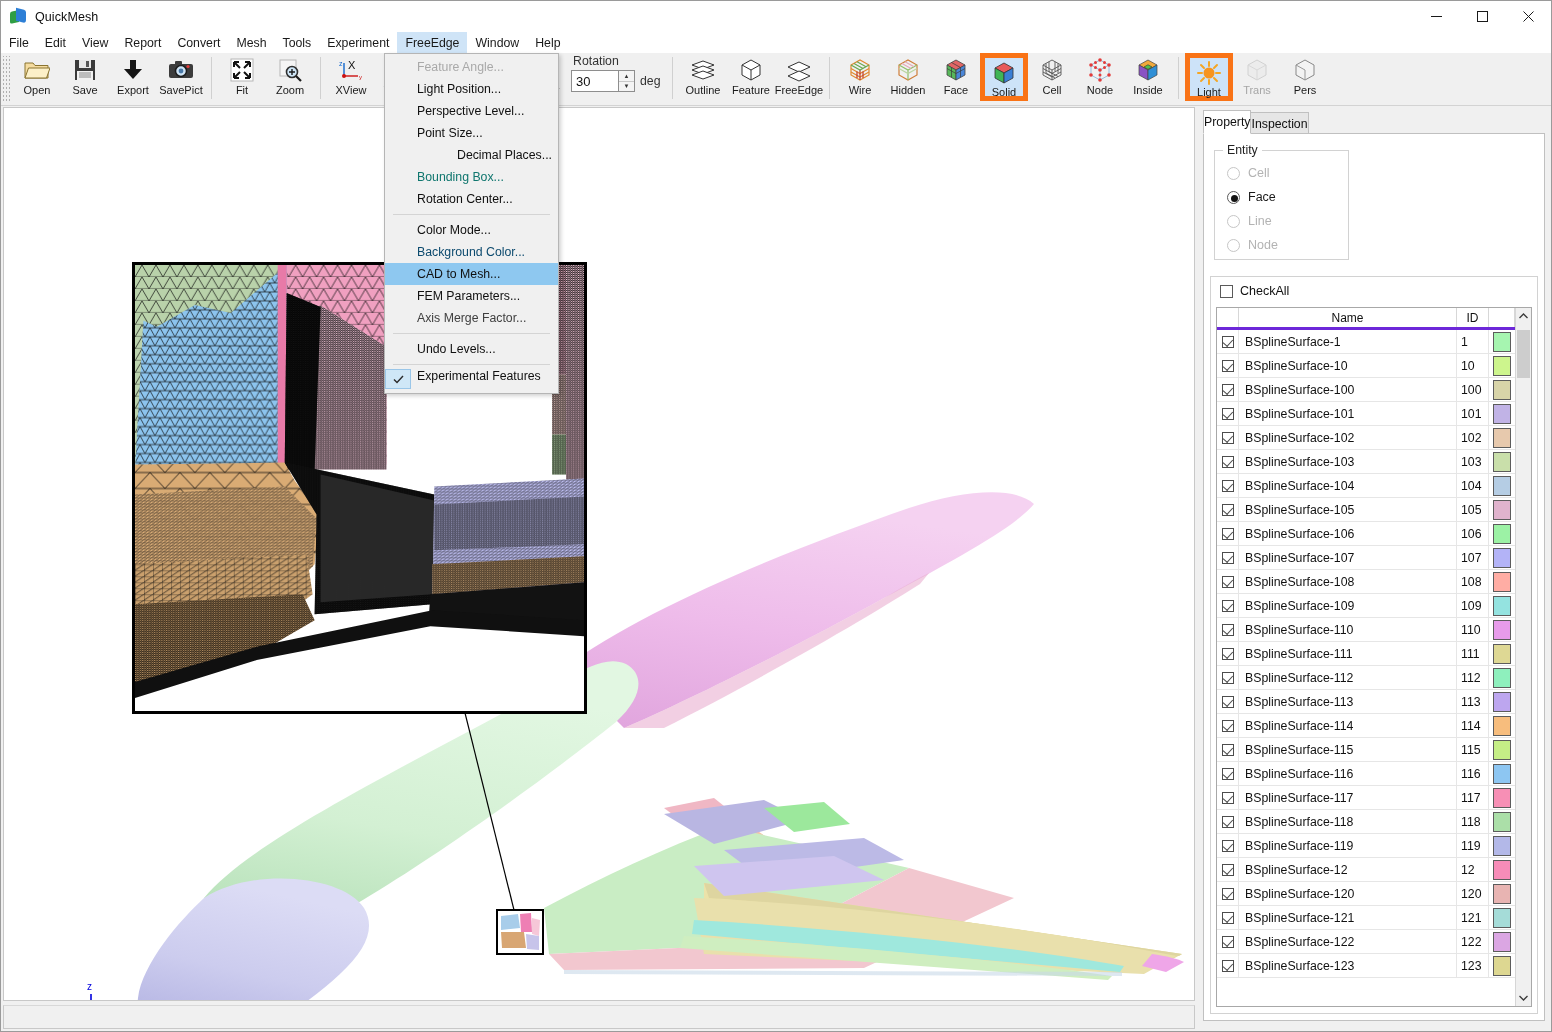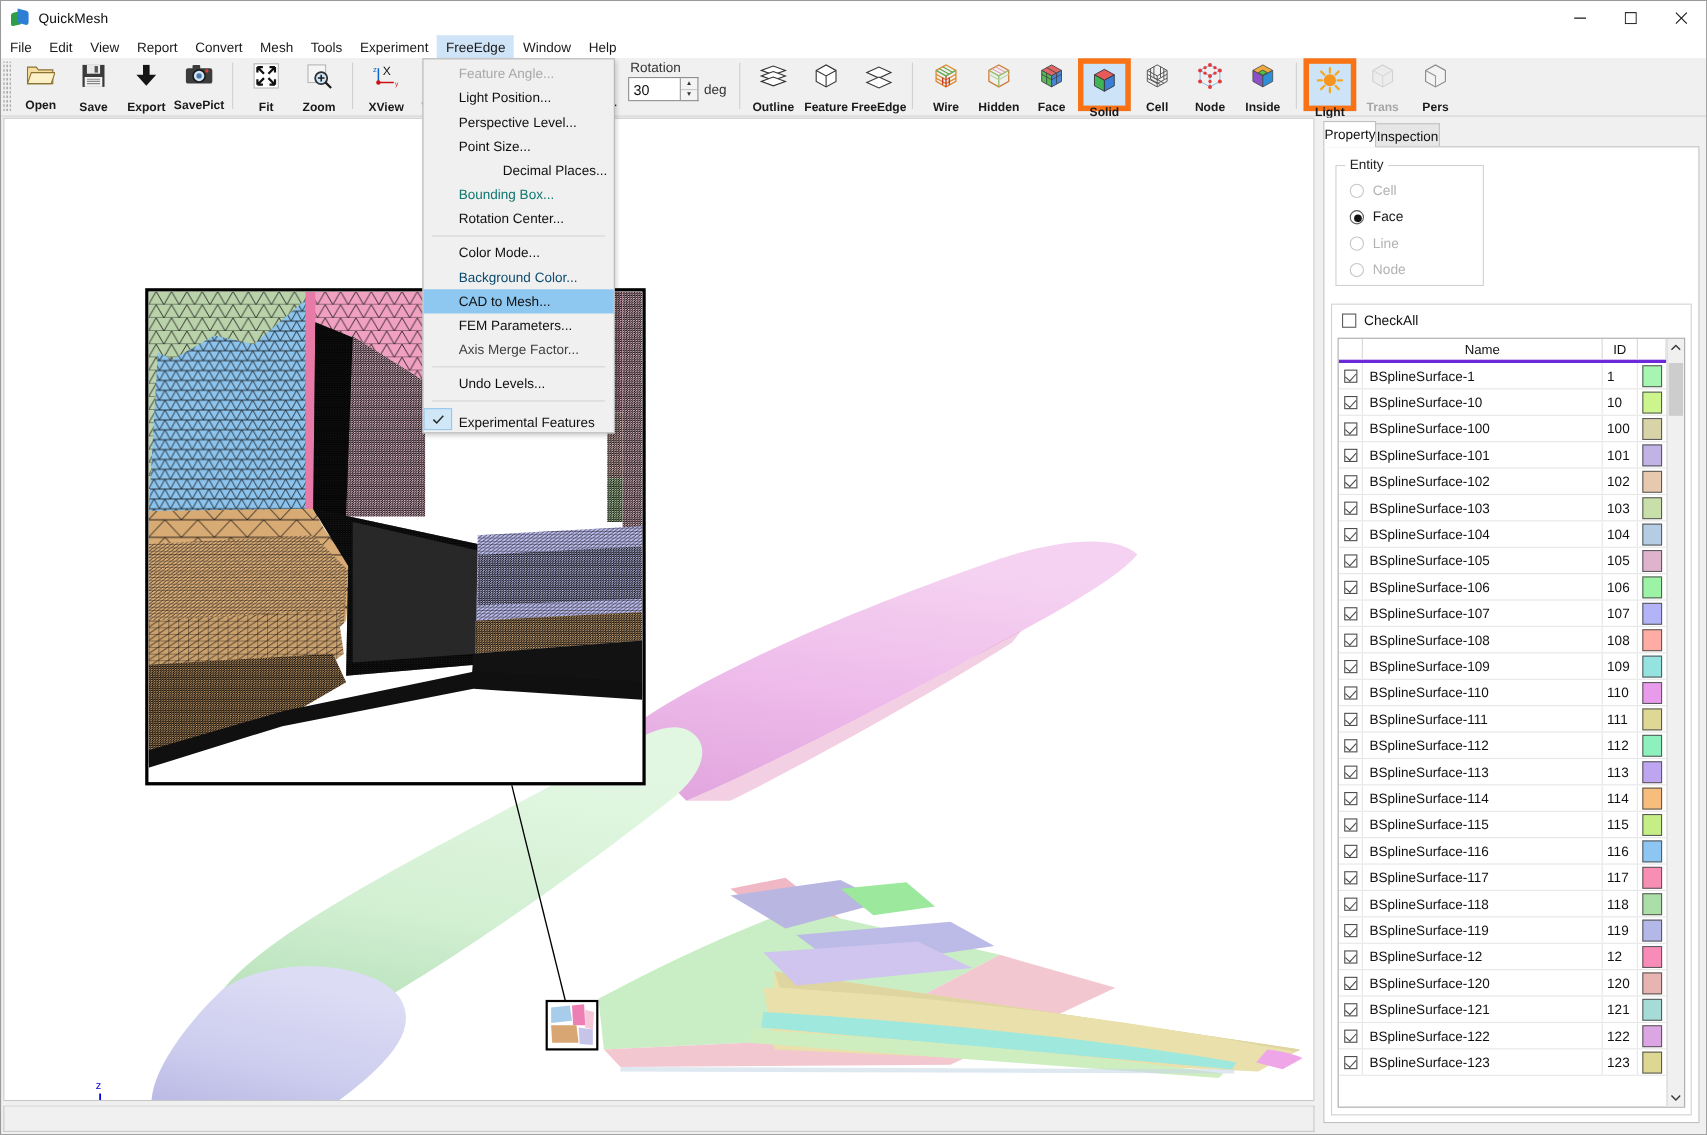--- a/index.html
+++ b/index.html
@@ -78,21 +78,21 @@
   .tsep { width:1px; height:42px; background:#d0d0d0; margin: 4px 6px 0 6px; flex:0 0 auto; }
   .tbtn {
     width: 48px; height: 48px;
     display:flex; flex-direction:column; align-items:center; justify-content:flex-start;
     padding-top: 3px;
     cursor: default; flex: 0 0 auto;
     border: 1px solid transparent;
   }
   .tbtn.sel { background:#cde3f8; border:5px solid #f97316; }
   .tbtn .ico { height: 26px; width: 30px; display:flex; align-items:center; justify-content:center; }
-  .tbtn .lbl { font-size: 11px; color: #1a1a1a; margin-top: 12px; line-height: 1; font-weight: bold; }
+  .tbtn .lbl { font-size: 11px; color: #1a1a1a; margin-top: 2px; line-height: 1; }
   .tbtn.disabled .lbl { color:#a6a6a6; }
 
   
   .rotgroup {
     width: 95px; height: 48px; display:flex; flex-direction:column;
     align-items:flex-start; padding-top: 1px; flex:0 0 auto; margin-left:4px;
   }
   .rotgroup .caption { font-size: 12.3px; color:#333; margin-left:2px; }
   .rotrow { display:flex; align-items:center; margin-top: 2px; }
   .rotinput {
@@ -1113,21 +1113,21 @@
       <div style="display: flex; align-items: center; height: 22px; font-size: 12.3px; color: #404040;">
         <div style="width: 26px; height: 20px; display: flex; align-items: center; justify-content: center; flex: 0 0 auto;"></div>
         <div style="margin-left: 6px; white-space: nowrap;">Axis Merge Factor...</div>
       </div>
       <div style="height: 1px; background: rgb(212, 212, 212); margin: 4px 8px;"></div>
       <div style="display: flex; align-items: center; height: 22px; font-size: 12.3px; color: rgb(16, 16, 16);">
         <div style="width: 26px; height: 20px; display: flex; align-items: center; justify-content: center; flex: 0 0 auto;"></div>
         <div style="margin-left: 6px; white-space: nowrap;">Undo Levels...</div>
       </div>
       <div style="height: 1px; background: rgb(212, 212, 212); margin: 4px 8px;"></div>
-      <div style="display: flex; align-items: flex-end; height: 22px; font-size: 12.3px; color: rgb(16, 16, 16);">
+      <div style="display: flex; align-items: flex-start; height: 22px; font-size: 12.3px; color: rgb(16, 16, 16);">
         <div style="width: 26px; height: 20px; display: flex; align-items: center; justify-content: center; flex: 0 0 auto; background: rgb(207, 231, 247); border: 1px solid rgb(154, 198, 232);">
           <svg width="11" height="9" viewBox="0 0 11 9">
             <path d="M1,4.5 L4,7.5 L10,1" fill="none" stroke="#2a2a2a" stroke-width="1.4"></path>
           </svg>
         </div>
         <div style="margin-left: 6px; white-space: nowrap;">Experimental Features</div>
       </div>
     </div>
 
 </div>

